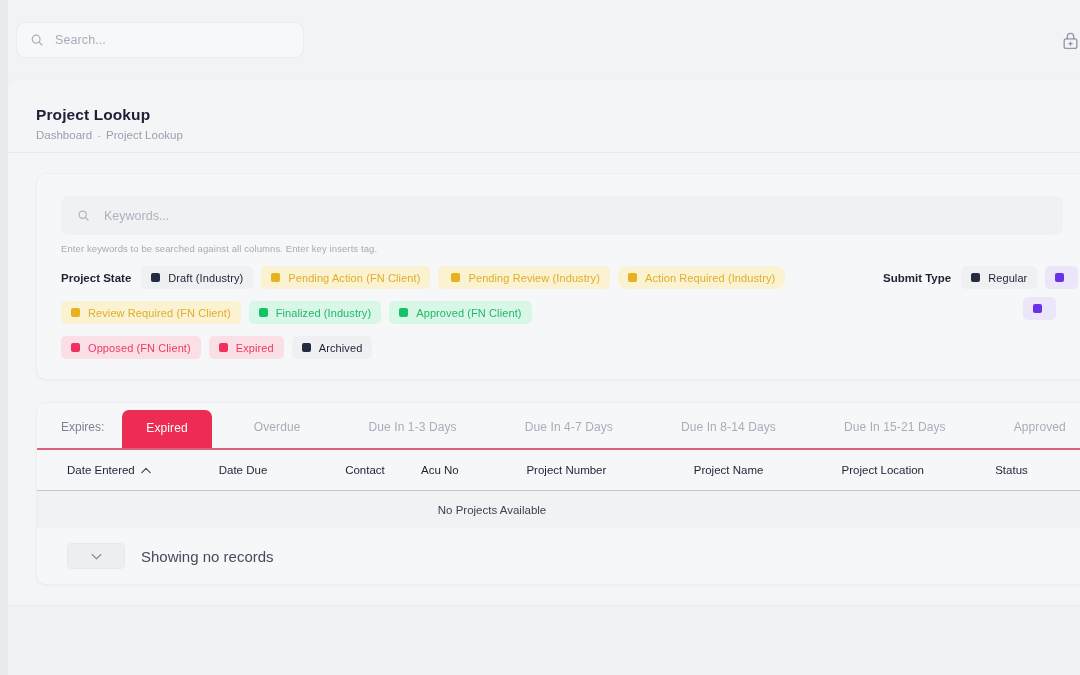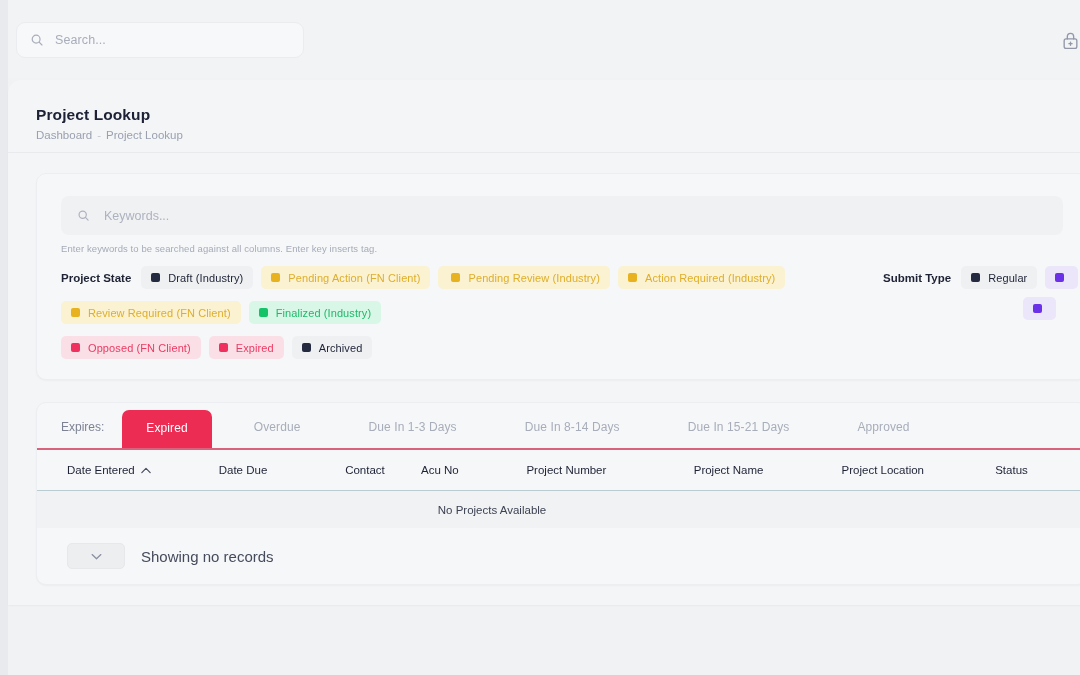--- a/index.html
+++ b/index.html
@@ -343,34 +343,38 @@
             <span>Draft (Industry)</span>
           </span>
           <span class="chip" style="background: rgb(251, 242, 210); color: rgb(223, 174, 43);">
             <span class="sw" style="background: rgb(232, 177, 31);"></span>
             <span>Pending Action (FN Client)</span>
           </span>
           <span class="chip" style="background: rgb(251, 242, 210); color: rgb(223, 174, 43); padding-left: 13px;">
             <span class="sw" style="background: rgb(232, 177, 31);"></span>
             <span>Pending Review (Industry)</span>
           </span>
-          <span class="chip" style="background: rgb(251, 242, 210); color: rgb(223, 174, 43);">
+          <span class="chip" style="background: rgb(251, 242, 210); color: rgb(223, 174, 43); border-radius: 9px;">
             <span class="sw" style="background: rgb(232, 177, 31);"></span>
             <span>Action Required (Industry)</span>
           </span>
         </div>
 
         <div class="chiprow">
           <span class="chip" style="background: rgb(251, 242, 210); color: rgb(223, 174, 43);">
             <span class="sw" style="background: rgb(232, 177, 31);"></span>
             <span>Review Required (FN Client)</span>
           </span>
           <span class="chip" style="background: rgb(217, 247, 230); color: rgb(31, 184, 107);">
             <span class="sw" style="background: rgb(20, 194, 103);"></span>
             <span>Finalized (Industry)</span>
+          </span>
+          <span class="chip" style="background: rgb(217, 247, 230); color: rgb(31, 184, 107);">
+            <span class="sw" style="background: rgb(20, 194, 103);"></span>
+            <span>Approved (FN Client)</span>
           </span>
         </div>
 
         <div class="chiprow">
           <span class="chip" style="background: rgb(251, 223, 230); color: rgb(236, 58, 99);">
             <span class="sw" style="background: rgb(240, 49, 95);"></span>
             <span>Opposed (FN Client)</span>
           </span>
           <span class="chip" style="background: rgb(251, 223, 230); color: rgb(236, 58, 99);">
             <span class="sw" style="background: rgb(240, 49, 95);"></span>
@@ -406,20 +410,21 @@
     </div>
   </div>
 
   <div class="tpanel">
 
     <div class="tabs">
       <span class="tabs-label">Expires:</span>
       <span class="tab active">Expired</span>
       <span class="tab">Overdue</span>
       <span class="tab">Due In 1-3 Days</span>
+      <span class="tab">Due In 4-7 Days</span>
       <span class="tab">Due In 8-14 Days</span>
       <span class="tab">Due In 15-21 Days</span>
       <span class="tab">Approved</span>
     </div>
 
     <div class="thead">
       <span class="th c0">
         <span>Date Entered</span>
         <span>
           <svg width="10" height="7" viewBox="0 0 12 8" fill="none" stroke="#4a5061" stroke-width="1.5" stroke-linecap="round" stroke-linejoin="round">

